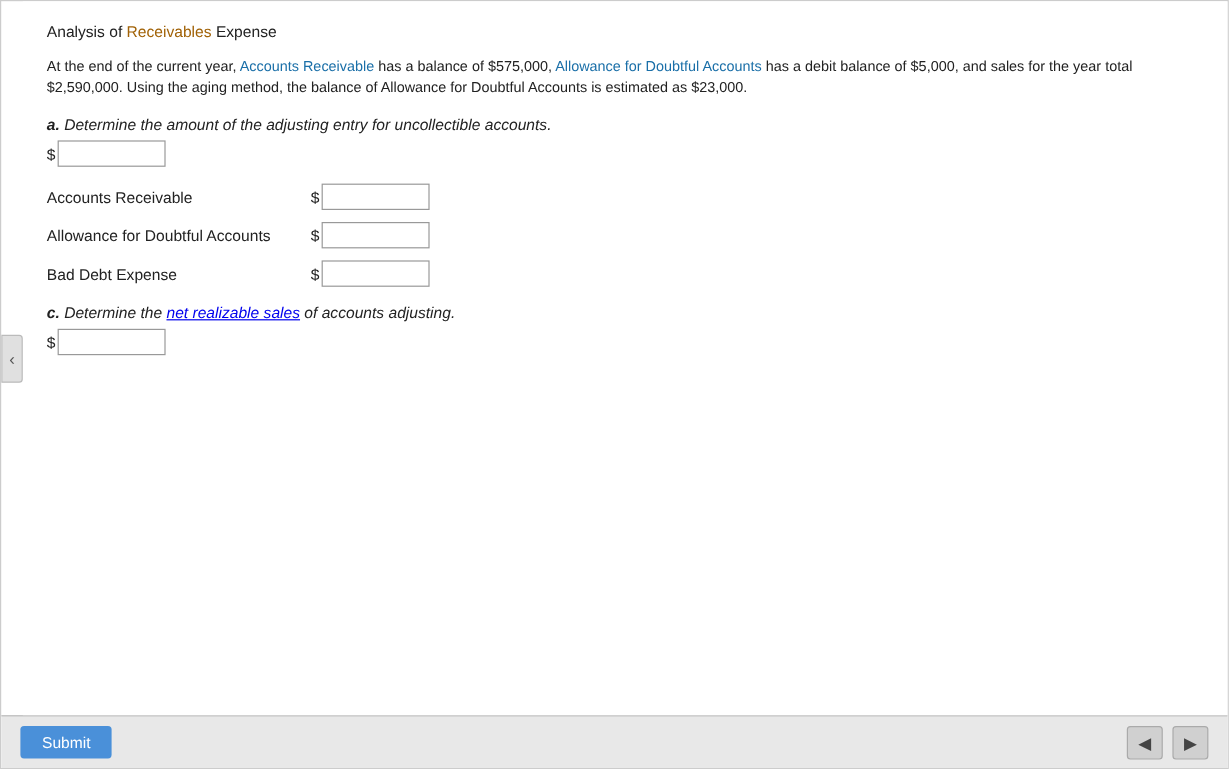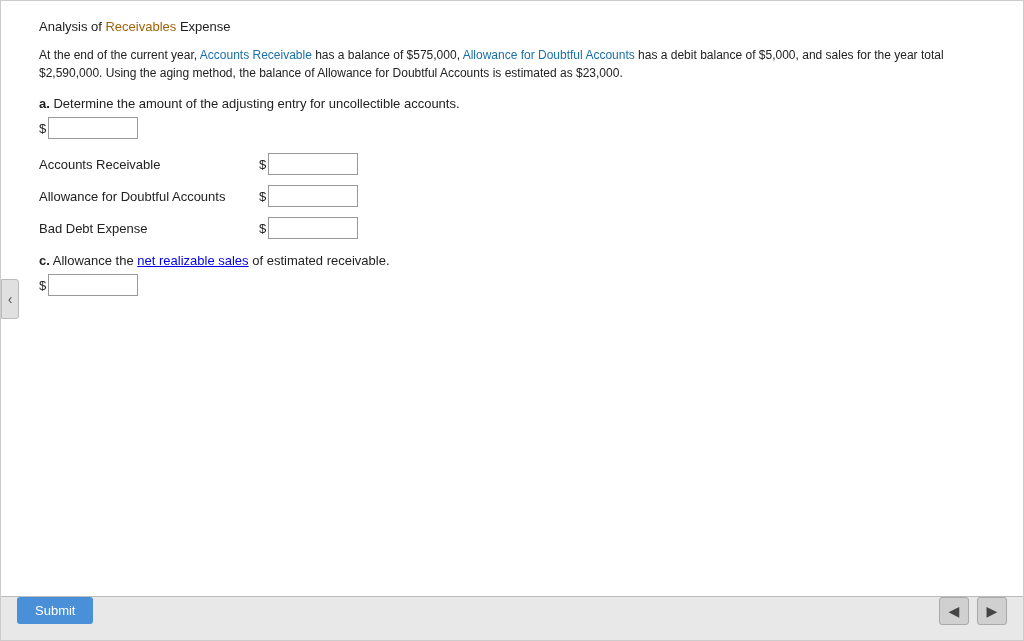--- a/index.html
+++ b/index.html
@@ -49,20 +49,21 @@
       text-decoration: none;
     }
     .question-section {
       margin-bottom: 14px;
     }
     .question-label {
       font-size: 13px;
       color: #222;
       margin-bottom: 6px;
       font-weight: normal;
+      font-style: italic;
     }
     .question-label b {
       font-weight: bold;
     }
     .input-row {
       display: flex;
       align-items: center;
       margin-bottom: 4px;
     }
     .dollar-sign {
@@ -110,21 +111,21 @@
       cursor: pointer;
       font-size: 14px;
       color: #555;
       border-radius: 0 3px 3px 0;
     }
     .bottom-bar {
       height: 44px;
       background: #e8e8e8;
       border-top: 1px solid #bbb;
       display: flex;
-      align-items: flex-start;
+      align-items: center;
       justify-content: space-between;
       padding: 0 16px;
     }
     .bottom-btn {
       background: #4a90d9;
       color: #fff;
       border: none;
       padding: 6px 18px;
       font-size: 13px;
       cursor: pointer;
@@ -197,21 +198,21 @@
             <div class="row-input-group">
               <span class="dollar-sign">$</span>
               <input class="text-input" type="text" value="" style="">
             </div>
           </div>
         </div>
       </div>
 
       <div class="question-section">
         <div class="question-label">
-          <b>c.</b><span>  Allowance the </span><a class="link" href="#">net realizable sales</a><span> of estimated receivable.</span>
+          <b>c.</b><span>  Determine the </span><a class="link" href="#">net realizable sales</a><span> of accounts adjusting.</span>
         </div>
         <div class="input-row">
           <span class="dollar-sign">$</span>
           <input class="text-input" type="text" value="" style="">
         </div>
       </div>
     </div>
   </div>
 
   <div class="bottom-bar">

